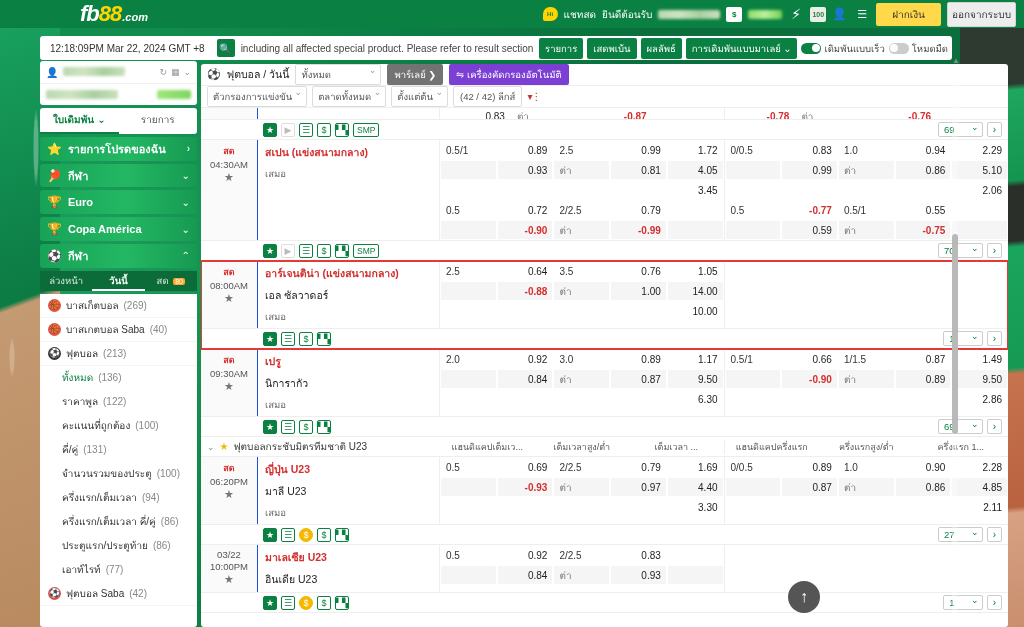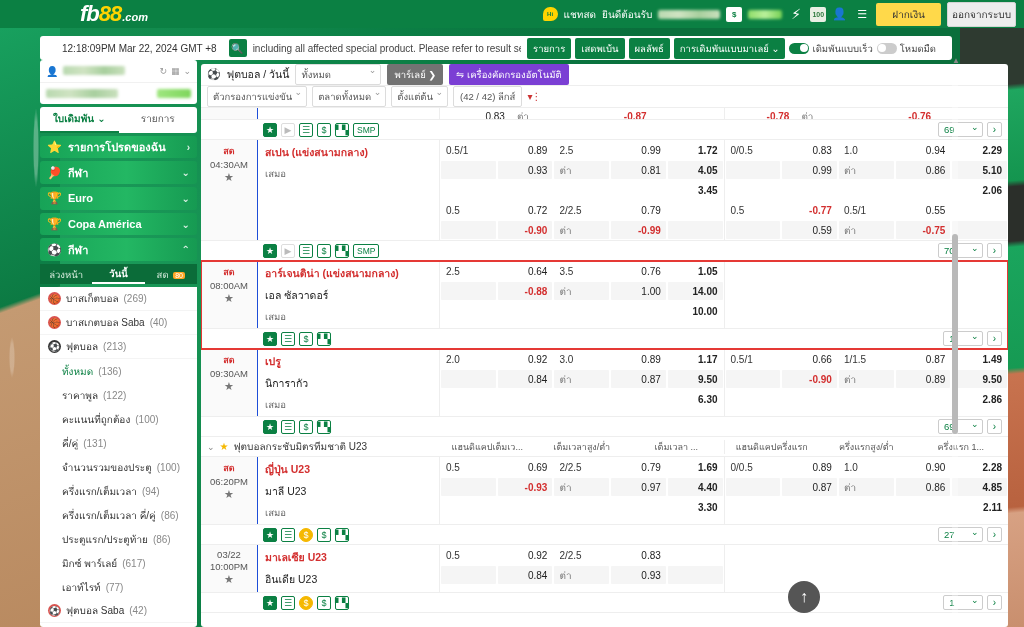--- a/index.html
+++ b/index.html
@@ -134,21 +134,21 @@
   }
   .sb-row .cnt { color: #888; }
   .sb-row.sub { padding-left: 22px; border-bottom: none; }
   .sb-row.sub.cur { color: #0b8043; }
   .sb-row .dot { width: 13px; height: 13px; border-radius: 50%; flex: 0 0 13px;
     display: flex; align-items: center; justify-content: center; font-size: 9px; }
   
   .main { flex: 1; margin-left: 4px; margin-right: 16px; display: flex; flex-direction: column; min-width: 0; }
   .searchbar {
     position: absolute; left: 40px; top: 36px; right: 72px; height: 24px; z-index: 5;
-    background: #fff; border-radius: 3px; display: flex; align-items: center; padding: 0 16px; gap: 6px;
+    background: #fff; border-radius: 3px; display: flex; align-items: center; padding: 0 4px; gap: 6px;
   }
   .searchbar .clock { font-size: 10px; color: #333; padding: 0 6px; white-space: nowrap; }
   .sq-btn { width: 18px; height: 18px; background: #0b8043; border-radius: 2px; color: #fff;
     display: flex; align-items: center; justify-content: center; font-size: 10px; cursor: pointer; }
   .marquee { flex: 1; font-size: 10px; color: #444; overflow: hidden; white-space: nowrap; }
   .sb-actions { display: flex; align-items: center; gap: 4px; }
   .pill { background: #0b8043; color: #fff; font-size: 9.5px; border-radius: 2px;
     padding: 3px 6px; cursor: pointer; white-space: nowrap; }
   .toggle { display: flex; align-items: center; gap: 3px; font-size: 9.5px; color: #444; white-space: nowrap; }
   .sw { width: 20px; height: 11px; border-radius: 6px; background: #ccc; position: relative; }
@@ -188,21 +188,21 @@
   .c-team .draw { color: #666; font-size: 9.5px; }
   .c-odds { flex: 1; display: flex; }
   .ogrp { flex: 1; display: flex; flex-direction: column; border-right: 1px solid #eee; }
   .ogrp:last-child { border-right: none; }
   .orow { display: flex; height: 20px; }
   .ocell { flex: 1; display: flex; align-items: center; justify-content: flex-end;
     padding: 0 5px; font-size: 10px; cursor: pointer; margin: 1px; border-radius: 1px; }
   .ocell.hdl { justify-content: flex-start; color: #333; }
   .ocell.alt { background: #f5f5f5; }
   .ocell.neg { color: #d32f2f; font-weight: bold; }
-  .ocell.bold { font-weight: bold; }
+  .ocell.bold { font-weight: normal; }
   .ocell.lbl { color: #777; justify-content: flex-start; }
   .ocell.empty { cursor: default; }
   .action-row { display: flex; align-items: center; height: 20px; padding: 0 6px 0 62px;
     border-bottom: 1px solid #eee; gap: 4px; background: #fff; }
   .mini { width: 14px; height: 14px; border: 1px solid #0b8043; border-radius: 2px; color: #0b8043;
     display: flex; align-items: center; justify-content: center; font-size: 9px; cursor: pointer; }
   .mini.coin { background: #f5b800; border-color: #f5b800; color: #fff; border-radius: 50%; }
   .mini.smp { width: auto; padding: 0 3px; font-size: 8.5px; }
   .mini.dis { color: #bbb; border-color: #ddd; }
   .action-row .right { margin-left: auto; display: flex; gap: 4px; align-items: center; }
@@ -396,24 +396,20 @@
         <span>ครึ่งแรก/เต็มเวลา</span>
         <span class="cnt">(94)</span>
       </div>
       <div class="sb-row sub">
         <span>ครึ่งแรก/เต็มเวลา คี่/คู่</span>
         <span class="cnt">(86)</span>
       </div>
       <div class="sb-row sub">
         <span>ประตูแรก/ประตูท้าย</span>
         <span class="cnt">(86)</span>
-      </div>
-      <div class="sb-row sub">
-        <span>มิกซ์ พาร์เลย์</span>
-        <span class="cnt">(617)</span>
       </div>
       <div class="sb-row sub">
         <span>เอาท์ไรท์</span>
         <span class="cnt">(77)</span>
       </div>
       <div class="sb-row">
         <span class="dot" style="background:#d9534f;color:#fff">⚽</span>
         <span>ฟุตบอล Saba</span>
         <span class="cnt">(42)</span>
       </div>

